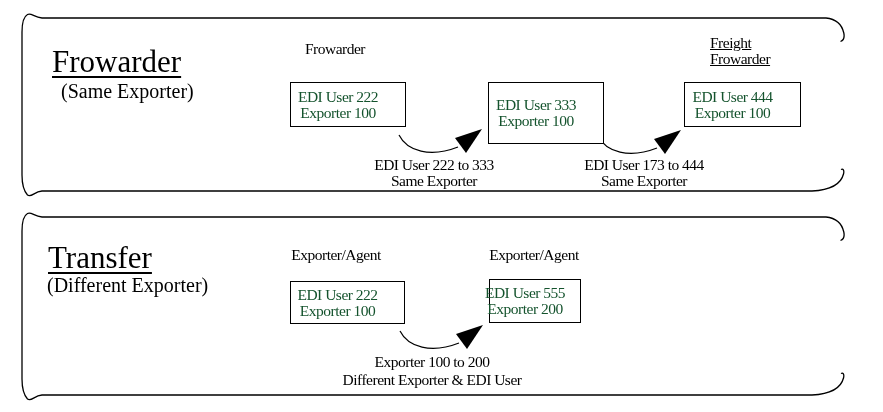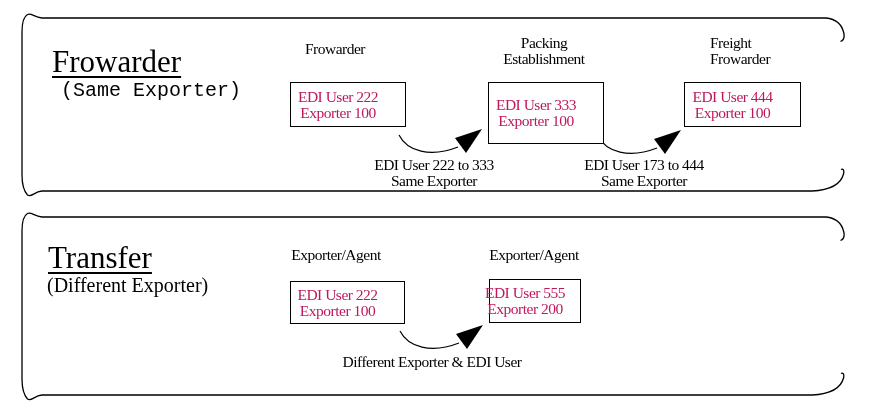--- a/index.html
+++ b/index.html
@@ -37,38 +37,38 @@
   .subtitle {
     font-size: 20px;
     line-height: 20px;
   }
   .small {
     font-size: 15.5px;
     line-height: 16px;
     letter-spacing: -0.5px;
     text-align: center;
   }
-  .leftalign { text-align: left; }
+  .leftalign { text-align: left; text-decoration: underline; }
   .cx { transform: translateX(-50%); }
   .box {
     position: absolute;
     box-sizing: border-box;
     border: 1.4px solid #000;
     background: #fff;
     display: flex;
     flex-direction: column;
     justify-content: center;
     align-items: center;
     padding-right: 20px;
   }
   .box .bl {
     font-size: 15.5px;
     line-height: 16px;
     letter-spacing: -0.5px;
-    color: #be185d;
+    color: #14532d;
     white-space: nowrap;
   }
 </style>
 </head>
 <body>
 
 <div class="page">
 
   <svg class="lines-svg" viewBox="0 0 883 412" xmlns="http://www.w3.org/2000/svg">
 
@@ -92,27 +92,23 @@
       <polygon points="681,130 665,154 654,139" fill="#000"></polygon>
     </g>
 
     <g>
       <path d="M 400,331 C 408,347 431,354 459,343" fill="none" stroke="#000" stroke-width="1.2"></path>
       <polygon points="483,325 467,349 456,334" fill="#000"></polygon>
     </g>
   </svg>
 
   <div class="t title" style="left:52px; top:46px;">Frowarder</div>
-  <div class="t subtitle" style="left:61px; top:81px;font-family:Liberation Mono, monospace;">(Same Exporter)</div>
+  <div class="t subtitle" style="left:61px; top:81px;">(Same Exporter)</div>
 
   <div class="t small cx" style="left:335px; top:41px;">Frowarder</div>
-  <div class="t small cx" style="left:544px; top:35px;">
-    <div>Packing</div>
-    <div>Establishment</div>
-  </div>
   <div class="t small leftalign" style="left:710px; top:35px;">
     <div>Freight</div>
     <div>Frowarder</div>
   </div>
 
   <div class="box" style="left:290px; top:82px; width:116px; height:45px;">
     <span class="bl">EDI User 222</span>
     <span class="bl">Exporter 100</span>
   </div>
   <div class="box" style="left:488px; top:82px; width:116px; height:62px;">
@@ -142,16 +138,17 @@
   <div class="box" style="left:290px; top:281px; width:115px; height:43px;">
     <span class="bl">EDI User 222</span>
     <span class="bl">Exporter 100</span>
   </div>
   <div class="box" style="left:489px; top:279px; width:92px; height:44px;">
     <span class="bl">EDI User 555</span>
     <span class="bl">Exporter 200</span>
   </div>
 
   <div class="t small cx" style="left:432px; top:353px; line-height:17.5px;">
+    <div>Exporter 100 to 200</div>
     <div>Different Exporter &amp; EDI User</div>
   </div>
 
 </div>
 
 </body></html>

